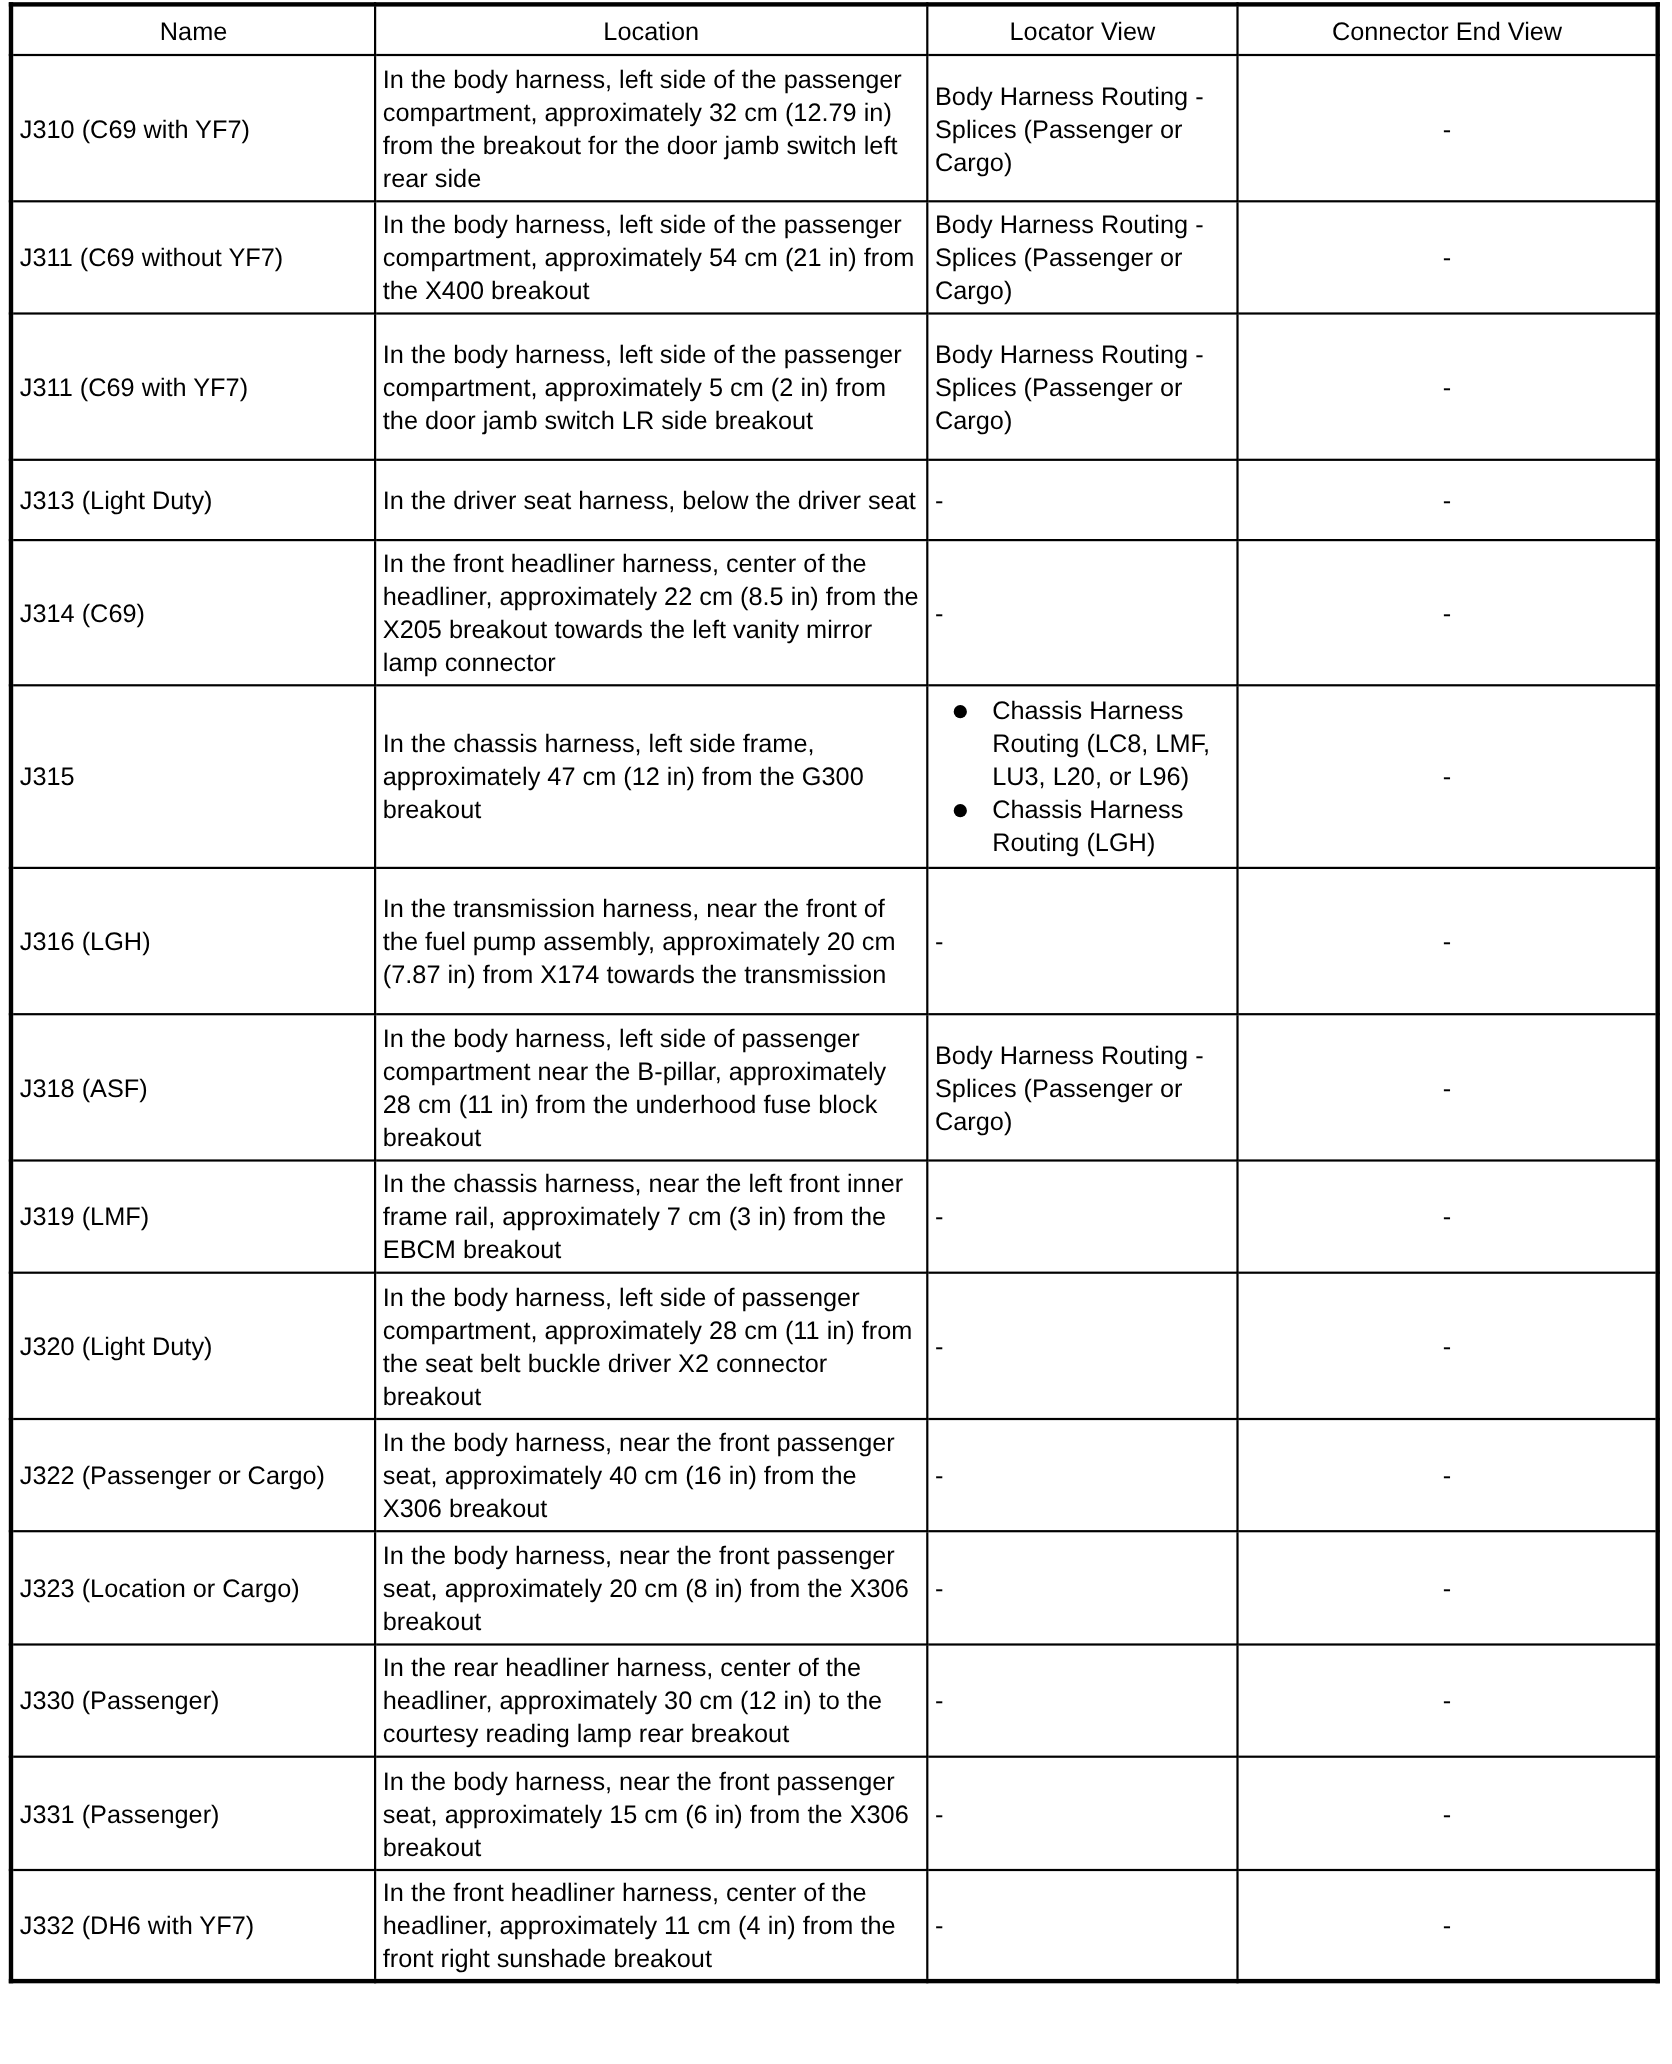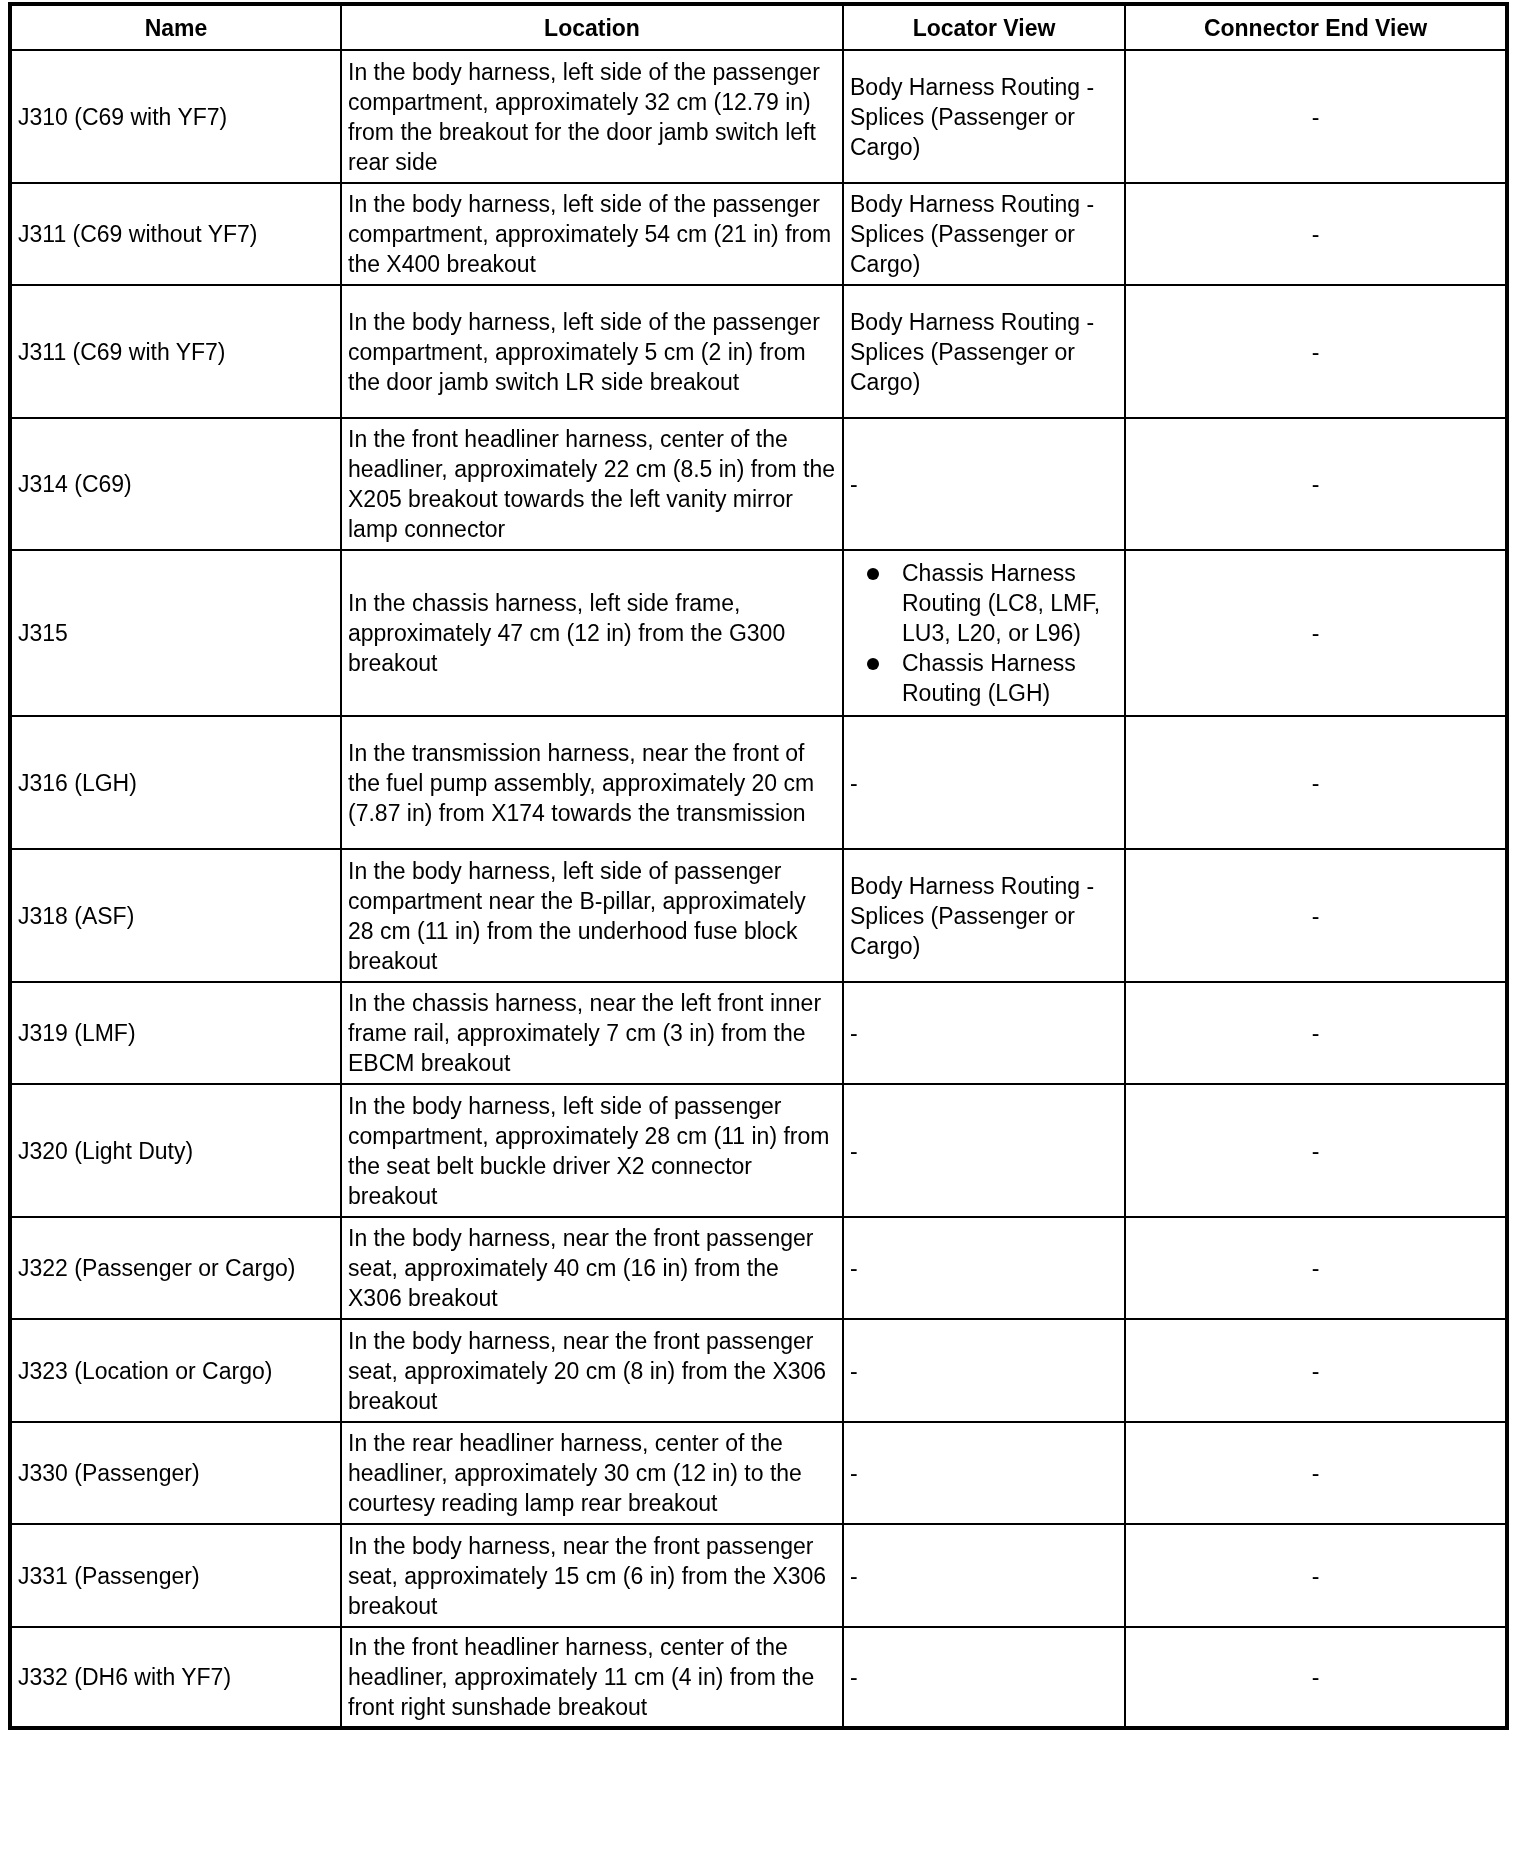--- a/index.html
+++ b/index.html
@@ -13,21 +13,21 @@
     line-height: 30px;
     border: 4px solid #000;
     table-layout: fixed;
   }
   .tbl th, .tbl td {
     border: 2px solid #000;
     padding: 0 6px;
     vertical-align: middle;
   }
   .tbl th {
-    font-weight: bold;
+    font-weight: normal;
     text-align: center;
     height: 43px;
     font-size: 23px;
   }
   .c-name { text-align: left; }
   .c-loc { text-align: left; }
   .c-locv { text-align: left; border-radius: 18px; }
   .c-conn { text-align: center; }
   ul.bul { margin: 0; padding: 0 0 0 52px; list-style: none; }
   ul.bul li { position: relative; }
@@ -64,20 +64,26 @@
     <tr style="height:102px">
       <td class="c-name">J311 (C69 without YF7)</td>
       <td class="c-loc">In the body harness, left side of the passenger compartment, approximately 54 cm (21 in) from the X400 breakout</td>
       <td class="c-locv">Body Harness Routing - Splices (Passenger or Cargo)</td>
       <td class="c-conn">-</td>
     </tr>
     <tr style="height:133px">
       <td class="c-name">J311 (C69 with YF7)</td>
       <td class="c-loc">In the body harness, left side of the passenger compartment, approximately 5 cm (2 in) from the door jamb switch LR side breakout</td>
       <td class="c-locv">Body Harness Routing - Splices (Passenger or Cargo)</td>
+      <td class="c-conn">-</td>
+    </tr>
+    <tr style="height:73px">
+      <td class="c-name">J313 (Light Duty)</td>
+      <td class="c-loc">In the driver seat harness, below the driver seat</td>
+      <td class="c-locv">-</td>
       <td class="c-conn">-</td>
     </tr>
     <tr style="height:132px">
       <td class="c-name">J314 (C69)</td>
       <td class="c-loc">In the front headliner harness, center of the headliner, approximately 22 cm (8.5 in) from the X205 breakout towards the left vanity mirror lamp connector</td>
       <td class="c-locv">-</td>
       <td class="c-conn">-</td>
     </tr>
     <tr style="height:166px">
       <td class="c-name">J315</td>

